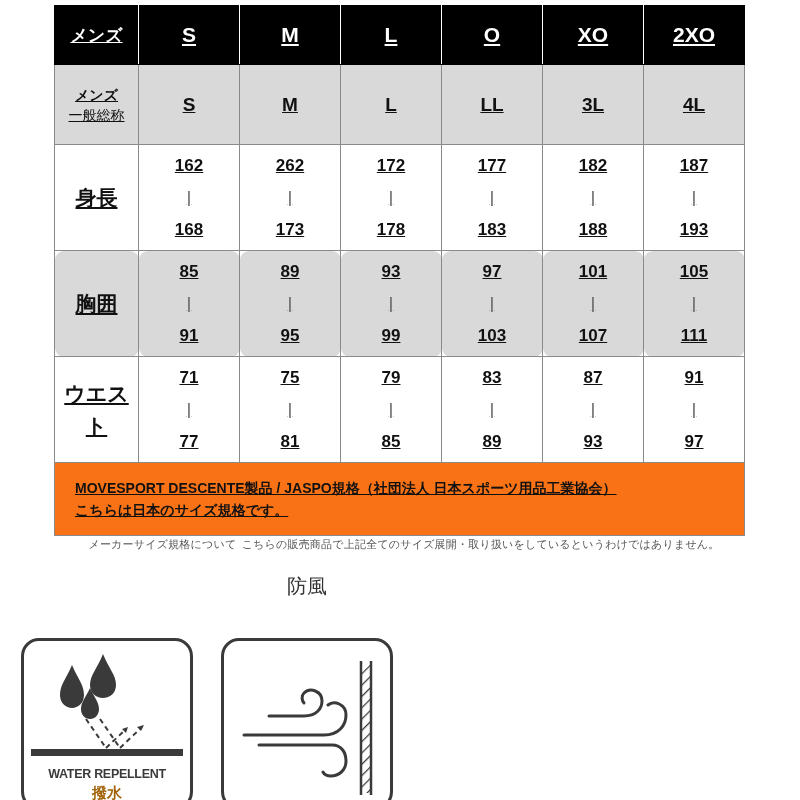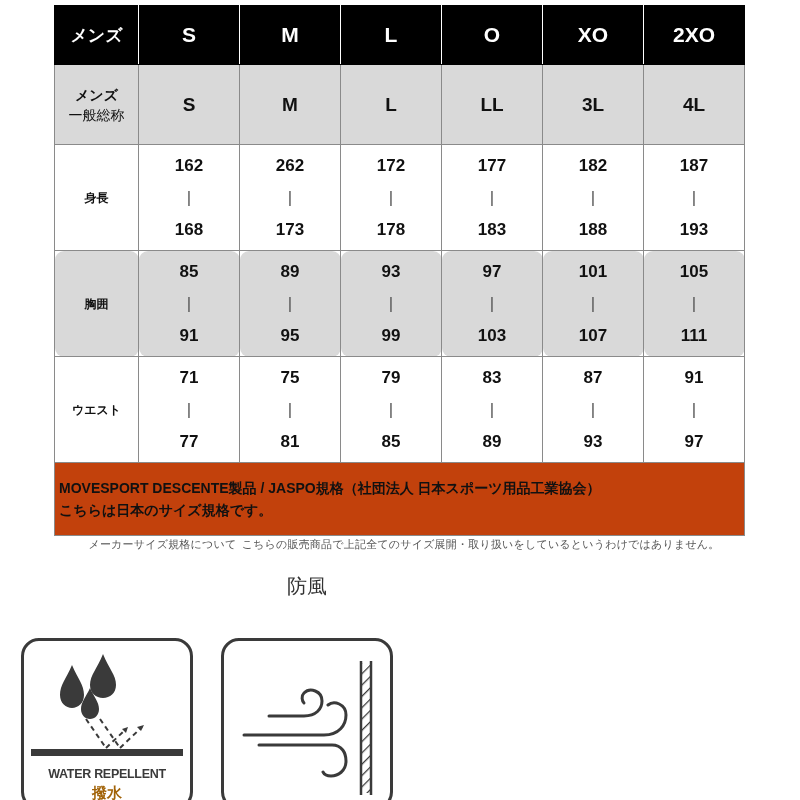--- a/index.html
+++ b/index.html
@@ -1,36 +1,36 @@
 <!DOCTYPE html>
 <html><head>
 <meta charset="utf-8">
 <style>
   html, body { margin:0; padding:0; background:#ffffff; }
   body { width:800px; height:800px; position:relative; overflow:hidden;
          font-family:"Liberation Sans", "DejaVu Sans", sans-serif; color:#111; }
   .size-table { position:absolute; left:54px; top:5px; width:690px;
                 border-collapse:collapse; table-layout:fixed; }
   .size-table td { border:1px solid #8a8a8a; text-align:center; vertical-align:middle;
-                   padding:0; font-weight:bold; }
+                   padding:0; font-weight:bold;text-decoration:underline; }
   .size-table col.label-col { width:84px; }
   .size-table col.size-col { width:101px; }
   .row-header td { background:#000; color:#fff; height:58px; font-size:21px;
                    border-color:#ffffff; border-top-color:#000; border-bottom-color:#000; }
   .row-header td:first-child { border-left-color:#000; font-size:17px; }
   .row-header td:last-child { border-right-color:#000; }
   .row-general td { background:#d9d9d9; height:79px; font-size:19px; }
   .row-general td.row-label { font-size:14px; line-height:20px; }
   .row-measure td { height:105px; font-size:17px; line-height:32px;border-radius:9px; }
-  .row-measure td.row-label { font-size:12px; }
+  .row-measure td.row-label { font-size:21px; }
   .row-measure.shaded td { background:#d9d9d9; }
   .range-sep { color:#555; font-weight:normal; display:block; }
   .range-val { display:block; }
-  .row-note td { height:72px; text-align:left; padding-left:4px; font-size:14px;
-                 line-height:22px; background:#c2410c;margin-left:35px; }
+  .row-note td { height:72px; text-align:left; padding-left:20px; font-size:14px;
+                 line-height:22px; background:#f97316;margin-left:35px; }
   .footnote { position:absolute; left:0; top:537px; width:800px; text-align:center;
               font-size:11px; color:#555; padding-left:0; letter-spacing:0.2px; }
   .footnote span { display:inline-block; margin-left:8px; }
   .icon-title { position:absolute; left:221px; width:172px; top:573px; text-align:center;
                 font-size:20px; font-weight:normal; color:#333; }
   .icon-box { position:absolute; top:638px; width:172px; height:172px;
               border:3px solid #3a3a3a; border-radius:18px; box-sizing:border-box; background:#fff; }
   .icon-box svg { position:absolute; left:0; top:0; }
   .icon-caption-en { position:absolute; left:0; width:100%; top:126px; text-align:center;
                      font-size:12.5px; font-weight:bold; color:#3a3a3a; letter-spacing:-0.3px; }

